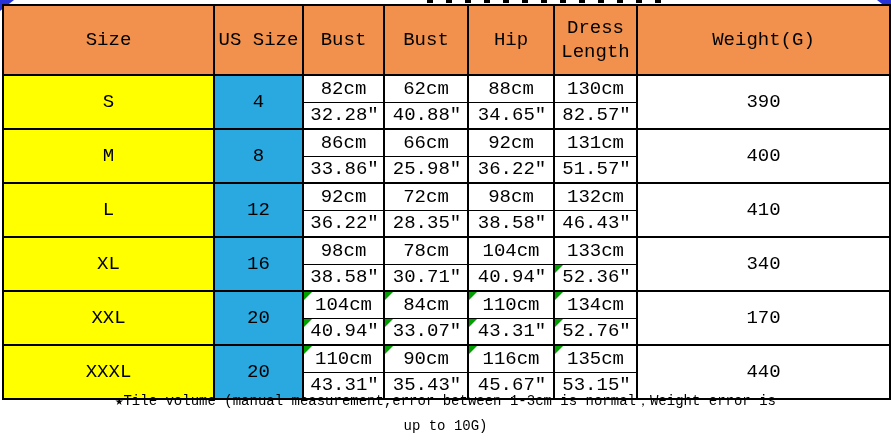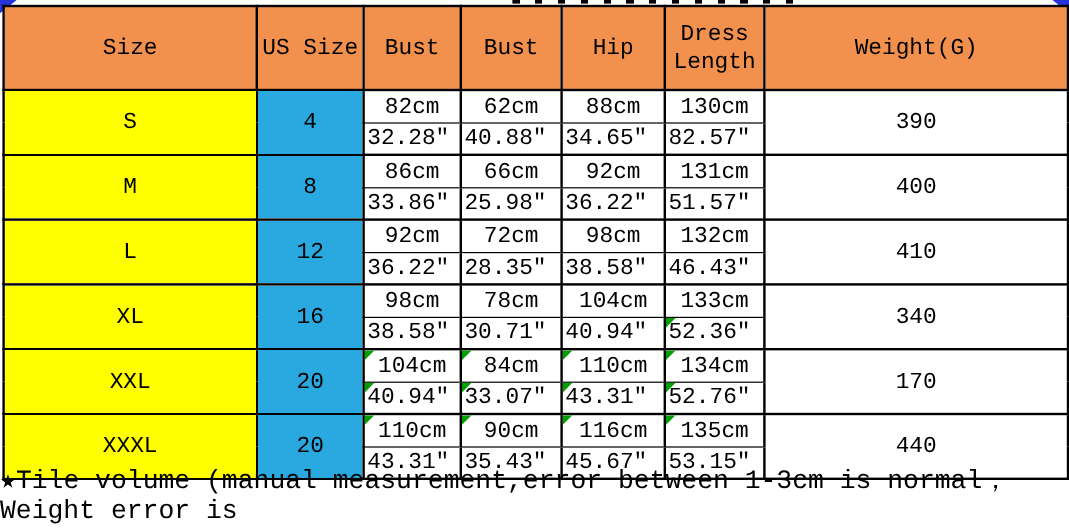--- a/index.html
+++ b/index.html
@@ -16,30 +16,30 @@
     border:2px solid var(--border,#000);
     padding:0;text-align:center;vertical-align:middle;
     font-size:19px;font-weight:normal;overflow:hidden;white-space:nowrap;
   }
   thead tr{height:70px}
   tbody tr{height:27px}
   thead th{background:var(--header-bg,#f1914d)}
   td.size-cell{background:var(--size-col-bg,#ffff00)}
   td.us-cell{background:var(--us-col-bg,#29a9e0)}
   tr.cm-row td.m{border-bottom-width:1px}
-  tr.in-row td.m{border-top-width:1px;text-align:left;padding-left:2px}
+  tr.in-row td.m{border-top-width:1px;text-align:center;padding-left:2px}
   td{position:relative}
   .flag::before{
     content:"";position:absolute;left:0;top:0;width:0;height:0;
     border-top:8px solid var(--flag,#00a000);border-right:8px solid transparent;
   }
   th.dress div{line-height:24px}
   .footnote{
     position:absolute;left:0;top:389px;width:891px;
-    text-align:left;font-size:22px;line-height:25px;
+    text-align:center;font-size:14px;line-height:25px;
   }
   .corner{position:absolute;top:0;width:14px;height:11px;background:var(--corner,#2633d8)}
   .corner-left{left:0;clip-path:polygon(0 0,100% 0,0 100%)}
   .corner-right{right:0;clip-path:polygon(0 0,100% 0,100% 100%)}
   .artifact-top{
     position:absolute;left:427px;top:0;width:245px;height:3px;
     background:repeating-linear-gradient(90deg,#000 0 6px,transparent 6px 19px);
   }
 </style>
 </head>
@@ -168,13 +168,14 @@
       <td class="m">43.31″</td>
       <td class="m">35.43″</td>
       <td class="m">45.67″</td>
       <td class="m">53.15″</td>
     </tr>
   </tbody>
 </table>
 
 <div class="footnote">
   <div>★Tile volume (manual measurement,error between 1-3cm is normal，Weight error is</div>
+  <div>up to 10G)</div>
 </div>
 
 </body></html>

